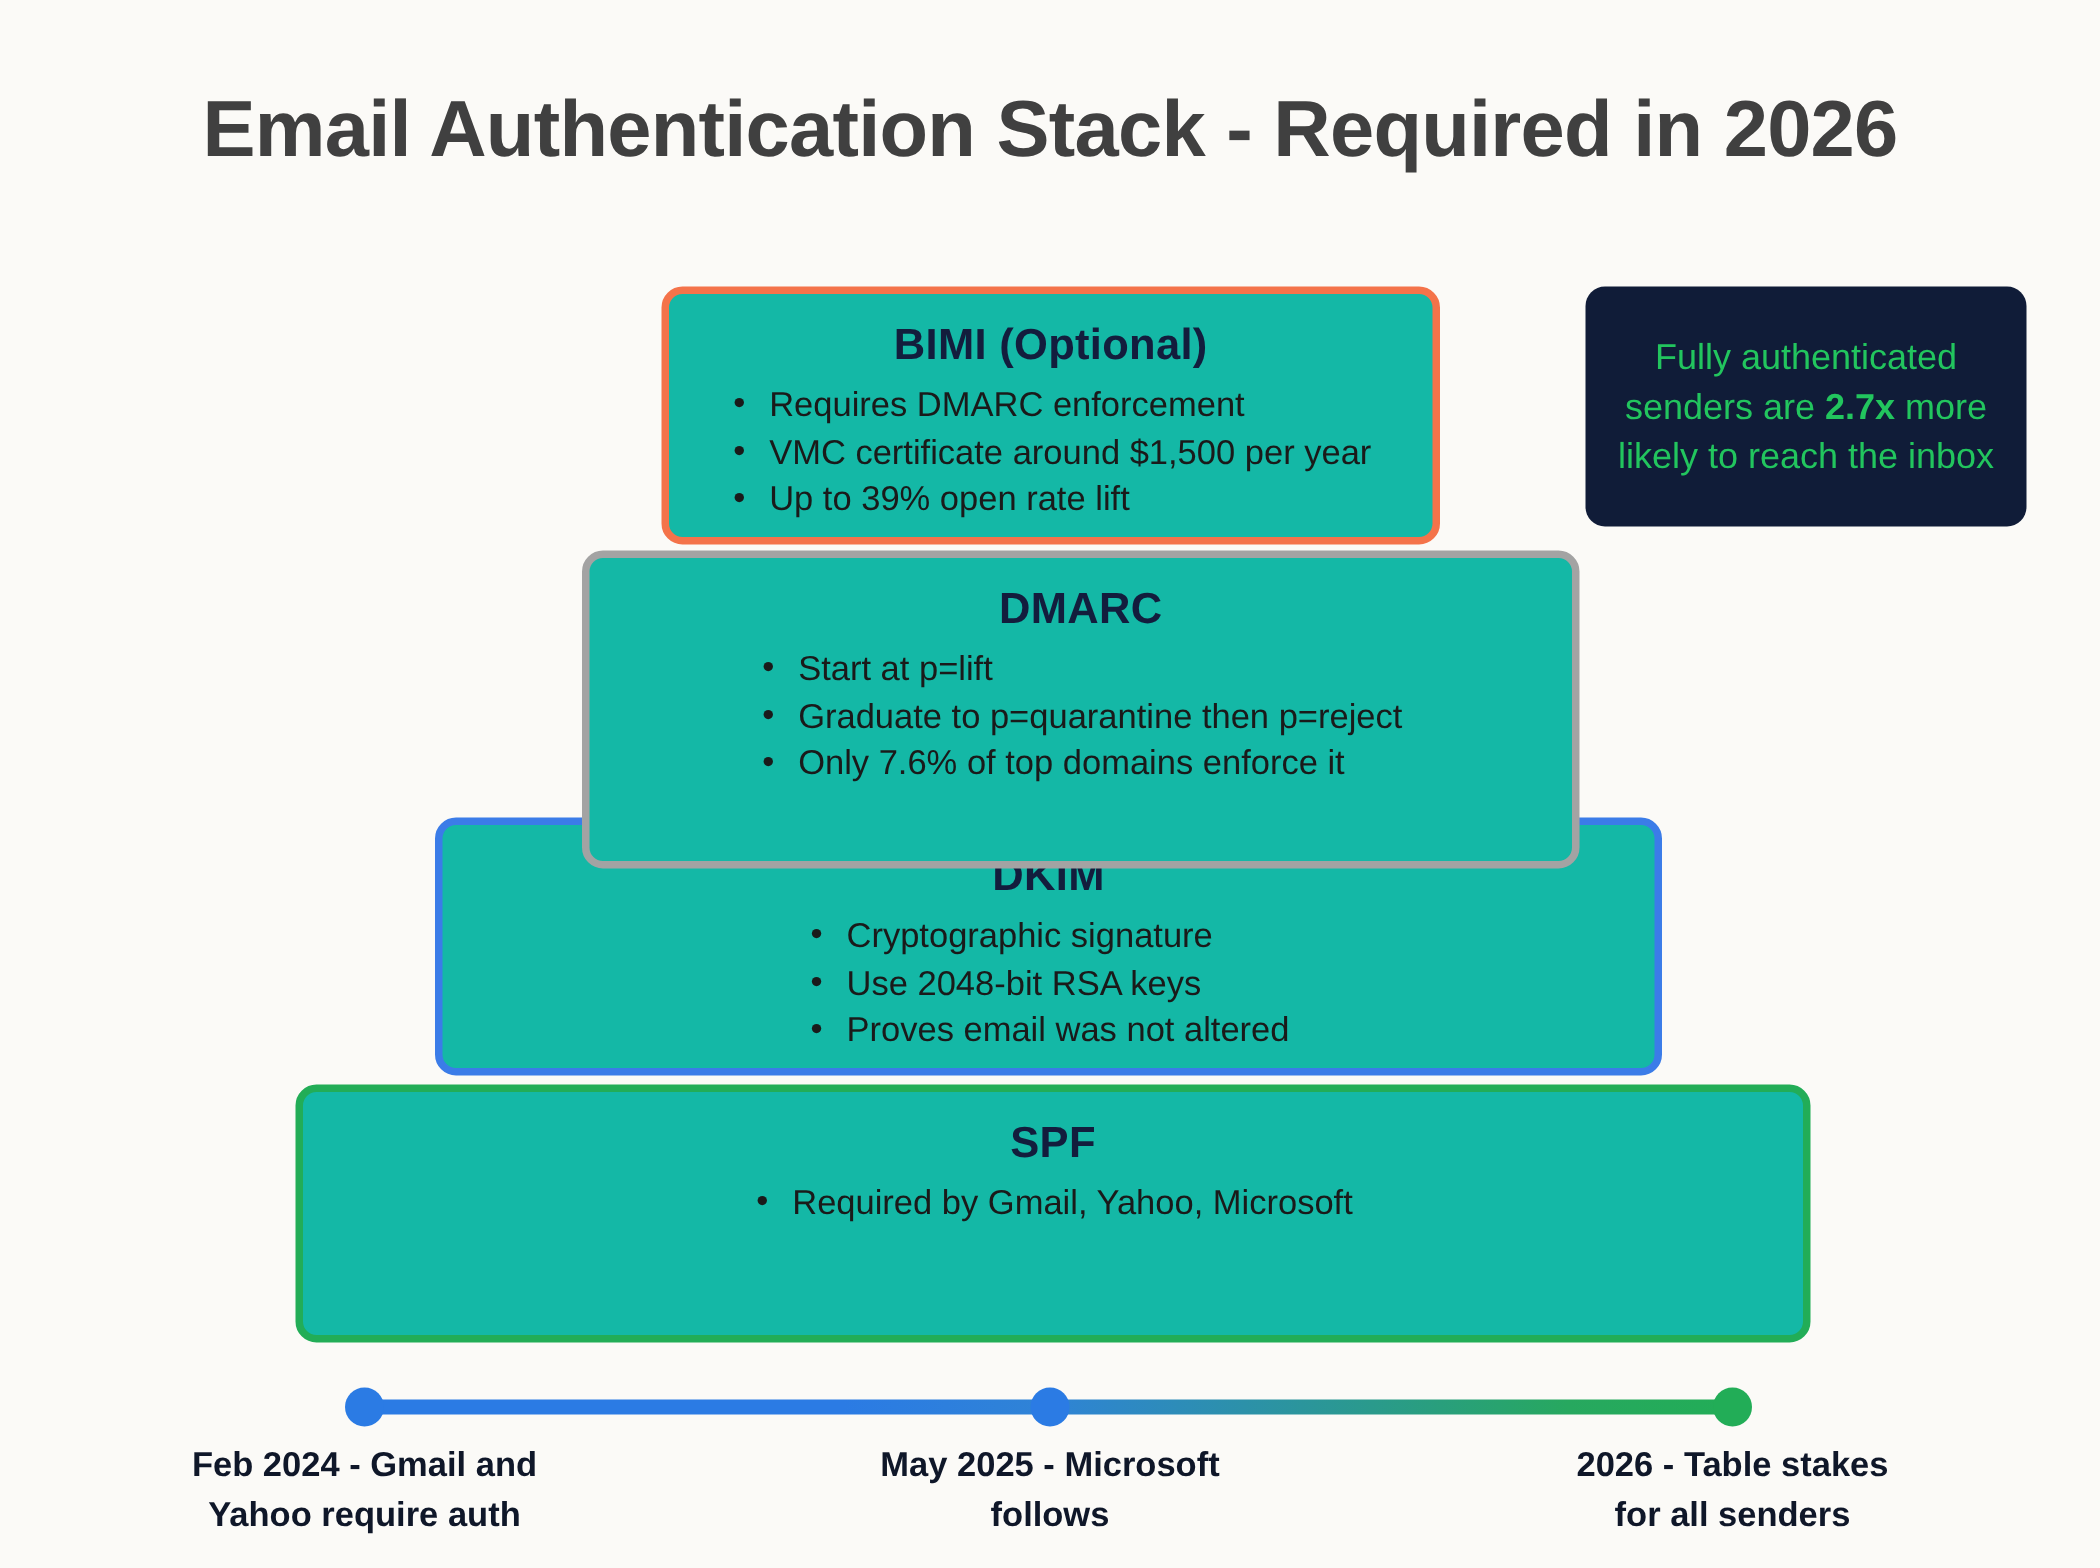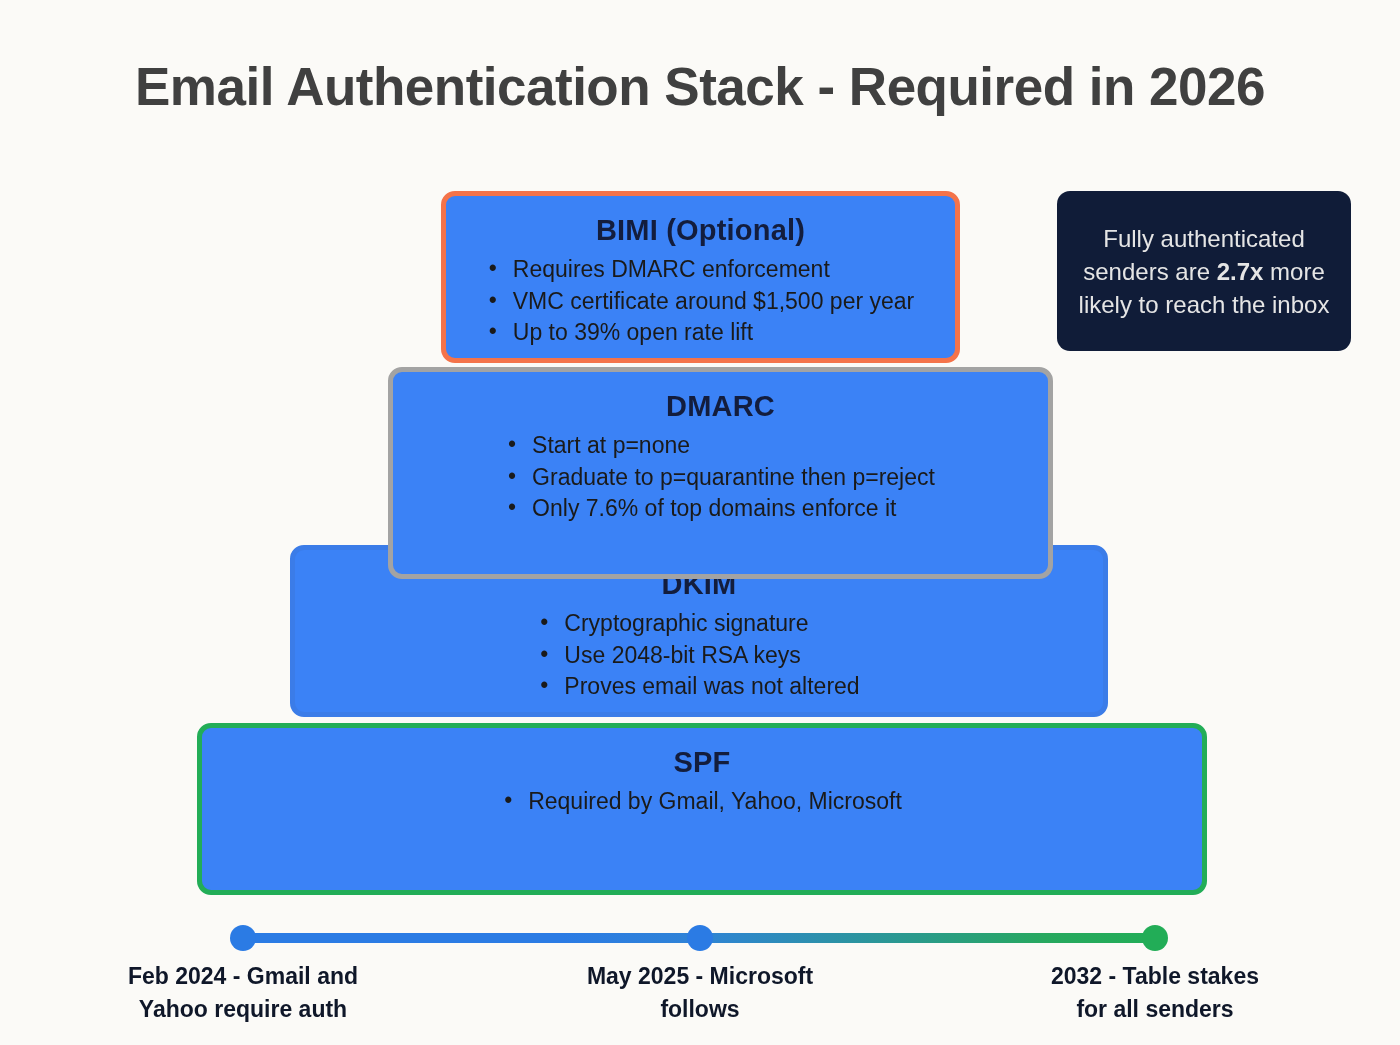--- a/index.html
+++ b/index.html
@@ -31,21 +31,21 @@
     font-size: 53px;
     font-weight: bold;
     letter-spacing: -0.5px;
     color: #404040;
     white-space: nowrap;
   }
 
   
   .layer {
     position: absolute;
-    background: #3b82f6;
+    background: #14b8a6;
     border-radius: 14px;
     box-sizing: border-box;
     display: flex;
     flex-direction: column;
     align-items: center;
   }
   .layer-bimi  { left: 441px;  top: 191px; width: 519px; height: 172px; border: 5px solid #f4734a; z-index: 5; }
   .layer-dmarc { left: 388px;  top: 367px; width: 665px; height: 212px; border: 5px solid #a3a3a3; z-index: 4; }
   .layer-dkim  { left: 290px;  top: 545px; width: 818px; height: 172px; border: 5px solid #3b7ce8; z-index: 3; }
   .layer-spf   { left: 197px;  top: 723px; width: 1010px; height: 172px; border: 5px solid #22ad57; z-index: 2; }
@@ -92,21 +92,21 @@
     height: 160px;
     background: #101c38;
     border-radius: 13px;
     box-sizing: border-box;
     display: flex;
     align-items: center;
     justify-content: center;
     padding: 8px 16px;
   }
   .stat-text {
-    color: #e5e5e5;
+    color: #22c55e;
     font-size: 24px;
     line-height: 33px;
     text-align: center;
   }
   .stat-text b { font-weight: bold; }
 
   
   .timeline {
     position: absolute;
     left: 0;
@@ -160,21 +160,21 @@
     <ul class="bullets">
       <li>Requires DMARC enforcement</li>
       <li>VMC certificate around $1,500 per year</li>
       <li>Up to 39% open rate lift</li>
     </ul>
   </div>
 
   <div class="layer layer-dmarc">
     <div class="layer-heading">DMARC</div>
     <ul class="bullets">
-      <li>Start at p=none</li>
+      <li>Start at p=lift</li>
       <li>Graduate to p=quarantine then p=reject</li>
       <li>Only 7.6% of top domains enforce it</li>
     </ul>
   </div>
 
   <div class="layer layer-dkim">
     <div class="layer-heading">DKIM</div>
     <ul class="bullets">
       <li>Cryptographic signature</li>
       <li>Use 2048-bit RSA keys</li>
@@ -202,18 +202,18 @@
 
     <div class="timeline-label lbl-0">
       <span>Feb 2024 - Gmail and</span><br>
       <span>Yahoo require auth</span>
     </div>
     <div class="timeline-label lbl-1">
       <span>May 2025 - Microsoft</span><br>
       <span>follows</span>
     </div>
     <div class="timeline-label lbl-2">
-      <span>2032 - Table stakes</span><br>
+      <span>2026 - Table stakes</span><br>
       <span>for all senders</span>
     </div>
   </div>
 
 </div>
 
 </body></html>

